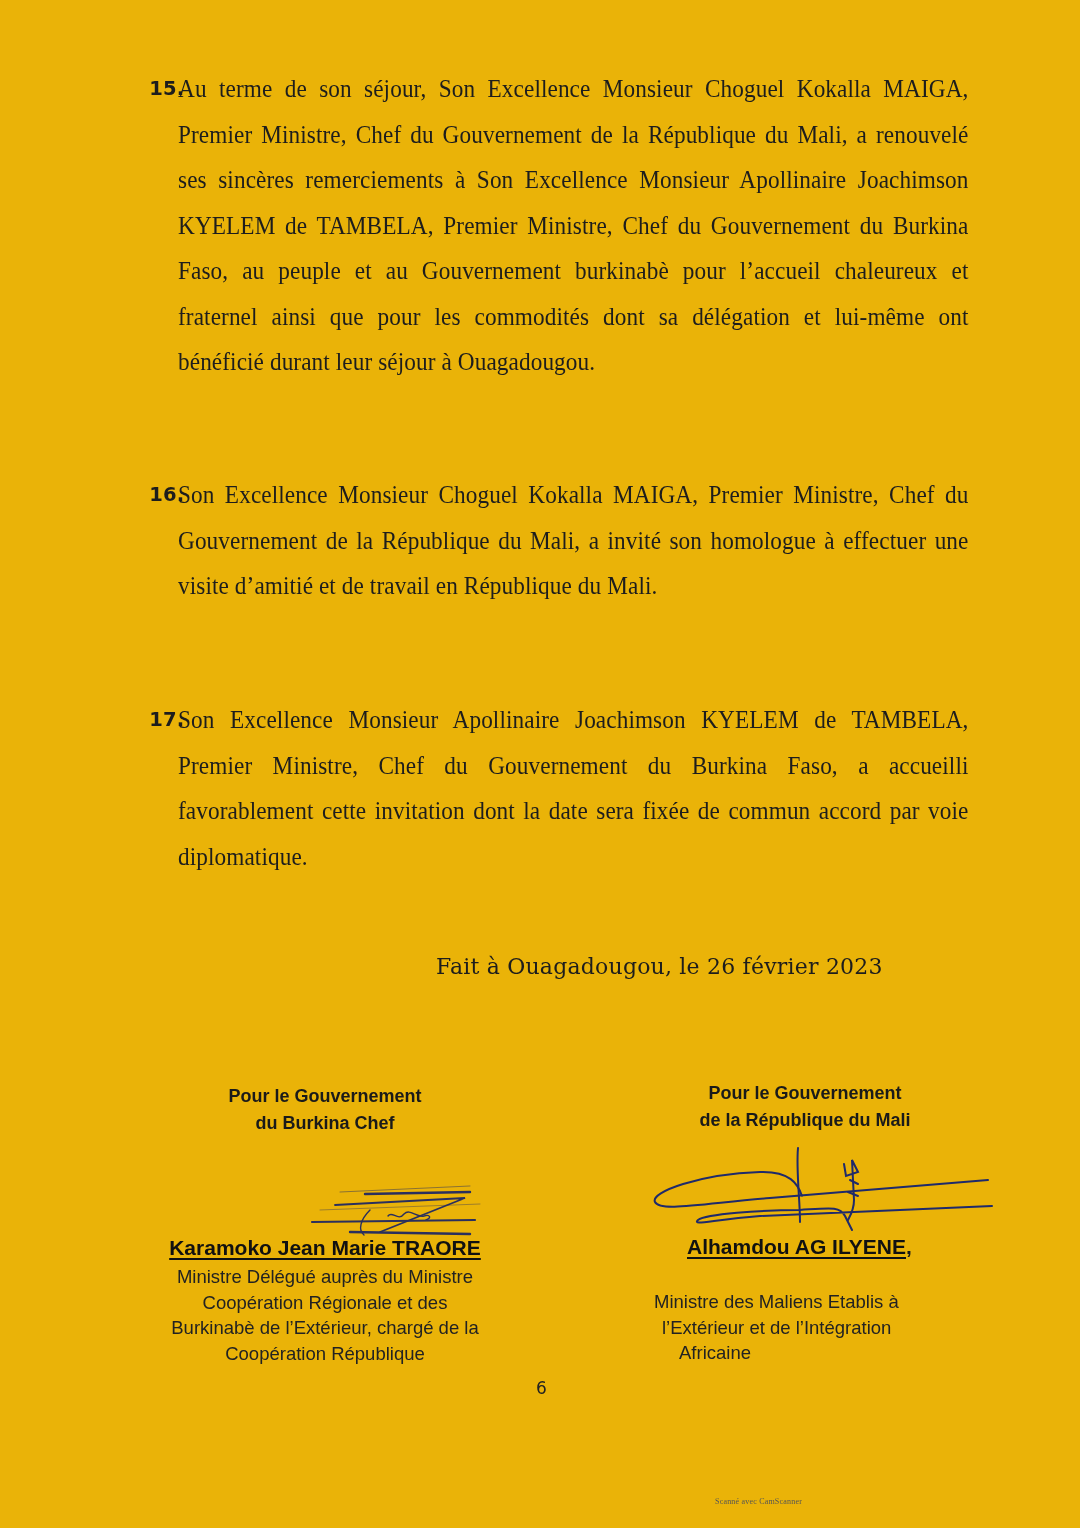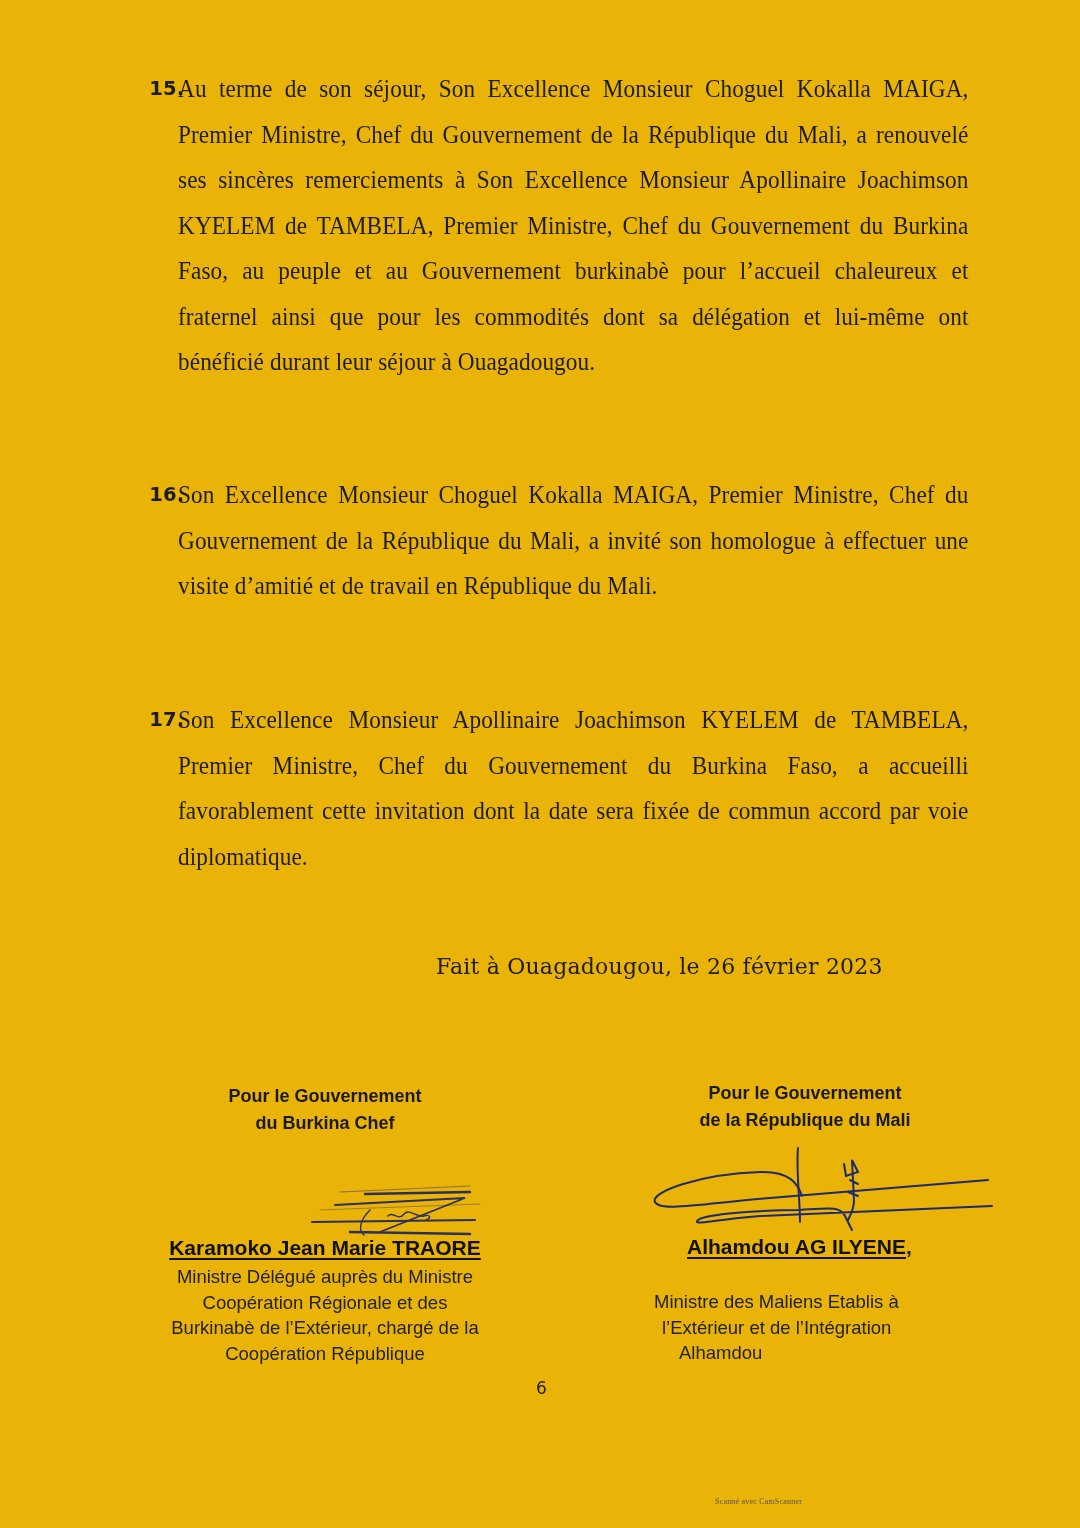--- a/index.html
+++ b/index.html
@@ -184,20 +184,20 @@
       <path d="M210 40 L218 44 M208 52 L218 56"></path>
     </g>
   </svg>
 
   <div class="sig-block" id="sig-right-name">
     <span class="sig-name">Alhamdou AG ILYENE</span><span class="sig-heading" style="font-size:21px;">,</span>
   </div>
   <div class="sig-block sig-title" id="sig-right-title">
     <div class="l1">Ministre des Maliens Etablis à</div>
     <div class="l2">l’Extérieur et de l’Intégration</div>
-    <div class="l3">Alhamdou</div>
+    <div class="l3">Africaine</div>
   </div>
 
   <div class="page-number">6</div>
 
   <div class="scanner-mark">Scanné avec CamScanner</div>
 
 </div>
 
 </body></html>

